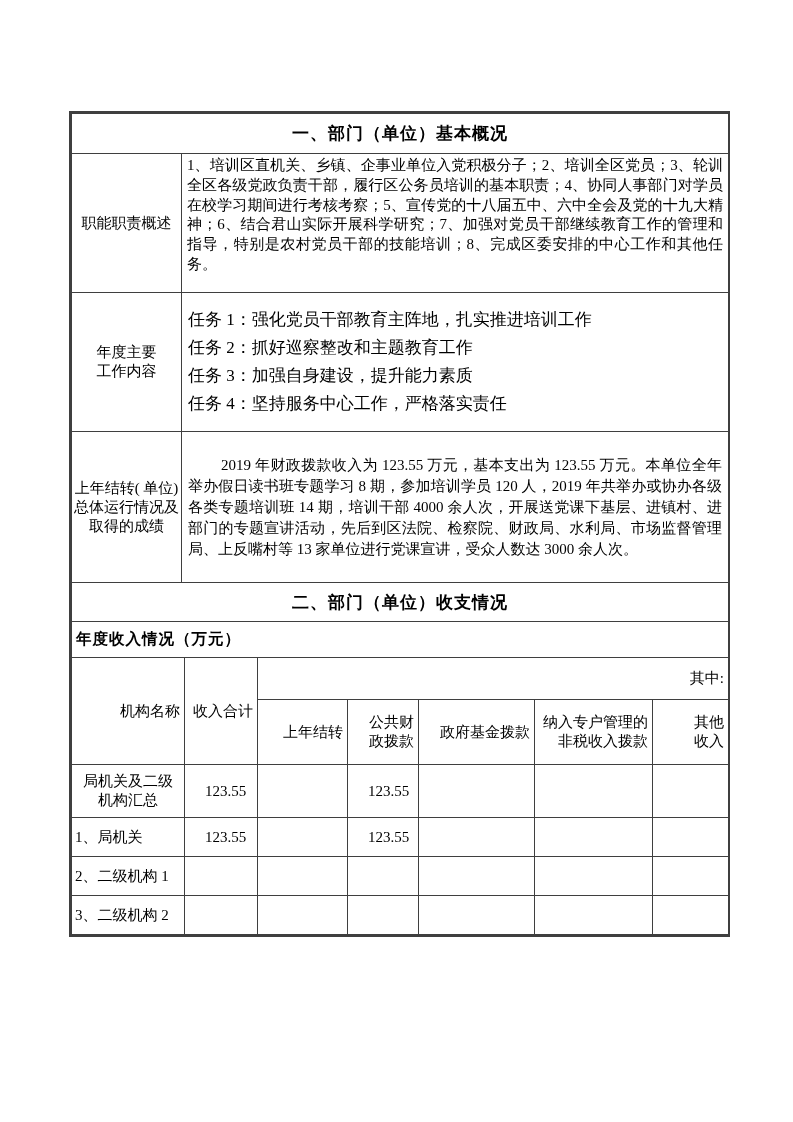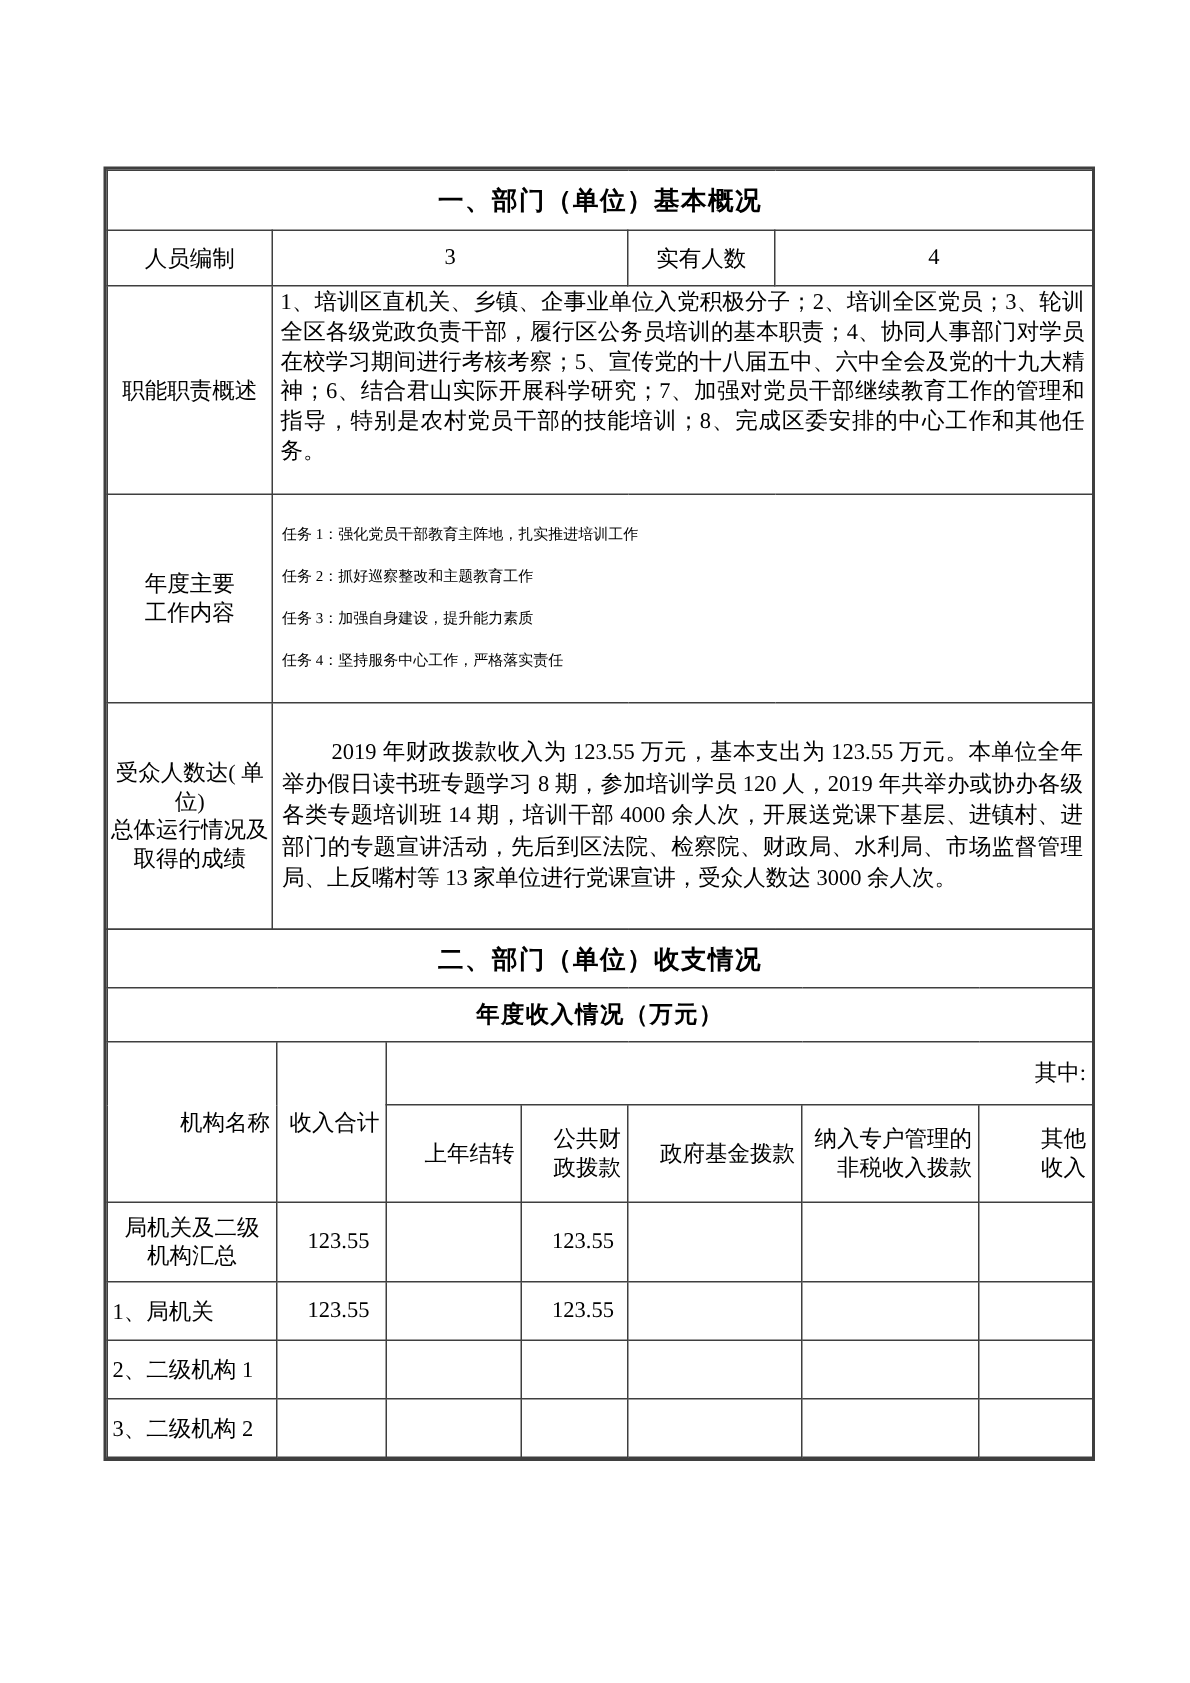--- a/index.html
+++ b/index.html
@@ -12,27 +12,27 @@
     position:absolute; left:69px; top:111px; width:657px;
     border:2px solid #3f3f3f; background:#fff;
   }
   table { border-collapse:collapse; table-layout:fixed; width:657px; }
   td {
     border:1px solid #3f3f3f; font-size:15px; padding:1px 4px;
     vertical-align:middle; overflow:hidden; word-break:break-all;
   }
   .t2 { margin-top:-1px; }
   .sec-title   { font-weight:bold; font-size:17px; text-align:center; letter-spacing:1px; }
-  .sub-title   { font-weight:bold; font-size:15.5px; text-align:center; letter-spacing:1px; }
+  .sub-title   { font-weight:bold; font-size:15.5px; text-align:left; letter-spacing:1px; }
   .lbl         { text-align:center; }
   .val         { text-align:center; }
   .pre         { white-space:pre-line; }
   .duties-text { text-align:justify; line-height:19.8px; padding:2px 5px; vertical-align:top; }
   .tasks-cell  { padding:4px 6px; }
-  .task-line   { line-height:28px; font-size:10px; }
+  .task-line   { line-height:28px; font-size:17px; }
   .perf-text   { text-align:justify; line-height:21px; padding:4px 6px; text-indent:2.2em; }
   .num         { text-align:left; padding-left:20px; }
   .org-left    { text-align:left; padding-left:3px; }
   .org-center  { text-align:center; white-space:pre-line; }
   .hdr-center  { text-align:right; white-space:pre-line; }
   
   .h40{height:40px}.h37{height:37px}.h139{height:139px}.h151{height:151px}
   .h39{height:39px}.h36{height:36px}.h42{height:42px}.h65{height:65px}
   .h53{height:53px}
 </style>
@@ -46,42 +46,36 @@
       <colgroup>
           <col style="width:110px">
           <col style="width:237px">
           <col style="width:98px">
           <col style="width:212px">
         </colgroup>
       <tbody>
           <tr class="h40">
         <td colspan="4" class="sec-title">一、部门（单位）基本概况</td>
       </tr>
-      <tr class="h37">
-        <td class="lbl">人员编制</td>
-        <td class="val">3</td>
-        <td class="lbl">实有人数</td>
-        <td class="val">4</td>
-      </tr>
       <tr class="h139">
         <td class="lbl">职能职责概述</td>
         <td colspan="3" class="duties-text">1、培训区直机关、乡镇、企事业单位入党积极分子；2、培训全区党员；3、轮训全区各级党政负责干部，履行区公务员培训的基本职责；4、协同人事部门对学员在校学习期间进行考核考察；5、宣传党的十八届五中、六中全会及党的十九大精神；6、结合君山实际开展科学研究；7、加强对党员干部继续教育工作的管理和指导，特别是农村党员干部的技能培训；8、完成区委安排的中心工作和其他任务。</td>
       </tr>
       <tr class="h139">
         <td class="lbl pre">年度主要
 工作内容</td>
         <td colspan="3" class="tasks-cell">
           <div class="task-line">任务 1：强化党员干部教育主阵地，扎实推进培训工作</div>
           <div class="task-line">任务 2：抓好巡察整改和主题教育工作</div>
           <div class="task-line">任务 3：加强自身建设，提升能力素质</div>
           <div class="task-line">任务 4：坚持服务中心工作，严格落实责任</div>
         </td>
       </tr>
       <tr class="h151">
-        <td class="lbl pre" style="padding:1px 1px;">受众人数达( 单位)
+        <td class="lbl pre" style="padding:1px 1px;">上年结转( 单位)
 总体运行情况及
 取得的成绩</td>
         <td colspan="3" class="perf-text">2019 年财政拨款收入为 123.55 万元，基本支出为 123.55 万元。本单位全年举办假日读书班专题学习 8 期，参加培训学员 120 人，2019 年共举办或协办各级各类专题培训班 14 期，培训干部 4000 余人次，开展送党课下基层、进镇村、进部门的专题宣讲活动，先后到区法院、检察院、财政局、水利局、市场监督管理局、上反嘴村等 13 家单位进行党课宣讲，受众人数达 3000 余人次。</td>
       </tr>
     </tbody>
       </table>
 
     <table class="t2">
       <colgroup>
           <col style="width:113px">

